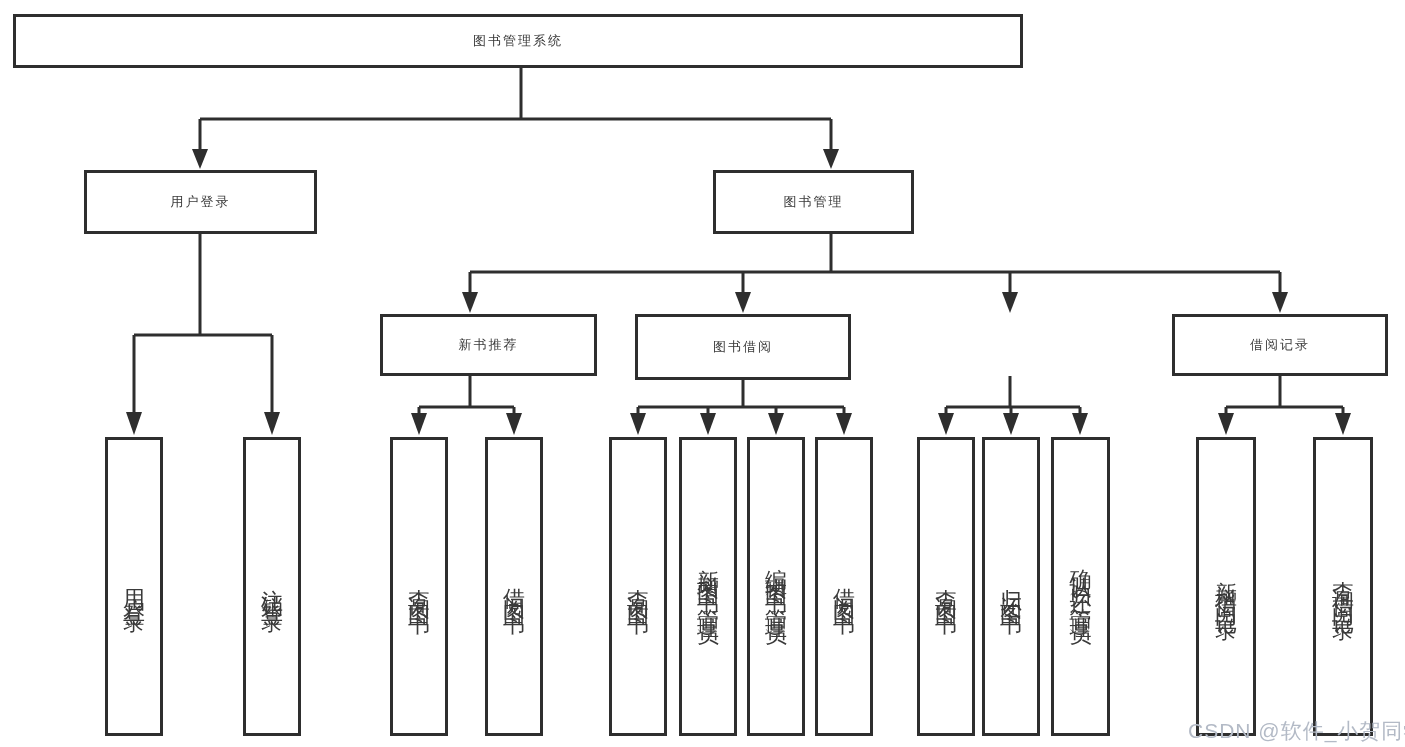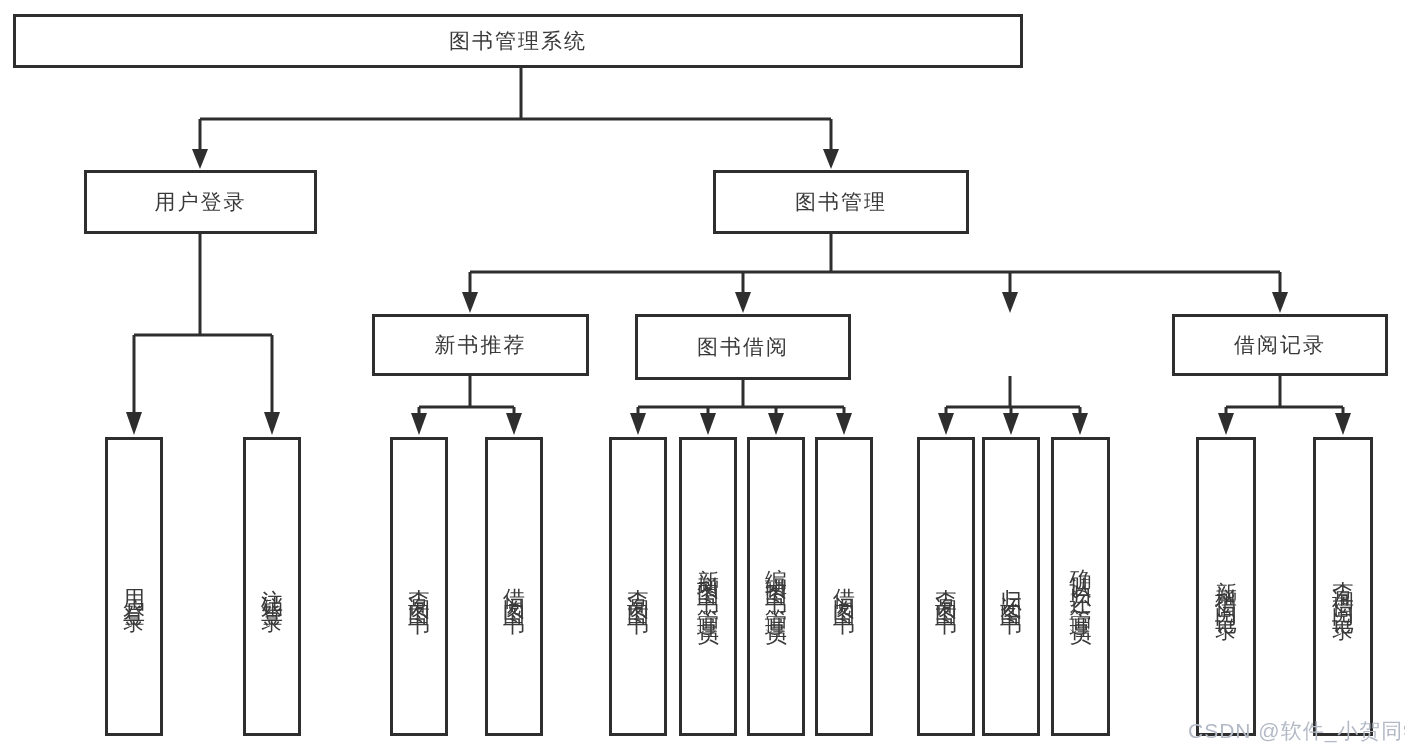--- a/index.html
+++ b/index.html
@@ -24,21 +24,21 @@
     z-index:1;
   }
   .node{
     position:absolute;
     background:var(--background);
     border:3px solid var(--line);
     display:flex;align-items:center;justify-content:center;
     z-index:2;
   }
   .hlabel{
-    font-size:21px;
+    font-size:13px;
     letter-spacing:2px;
     color:var(--text);
     white-space:nowrap;
   }
   .vlabel{
     writing-mode:vertical-rl;
     text-orientation:upright;
     font-size:22px;
     letter-spacing:8px;
     line-height:1;
@@ -107,25 +107,25 @@
     </g>
   </svg>
 
   <div class="node" style="left:13px;top:14px;width:1010px;height:54px">
     <span class="hlabel">图书管理系统</span>
   </div>
 
   <div class="node" style="left:84px;top:170px;width:233px;height:64px">
     <span class="hlabel">用户登录</span>
   </div>
-  <div class="node" style="left:713px;top:170px;width:256px;height:64px">
+  <div class="node" style="left:713px;top:170px;width:201px;height:64px">
     <span class="hlabel">图书管理</span>
   </div>
 
-  <div class="node" style="left:372px;top:314px;width:217px;height:62px">
+  <div class="node" style="left:380px;top:314px;width:217px;height:62px">
     <span class="hlabel">新书推荐</span>
   </div>
   <div class="node" style="left:635px;top:314px;width:216px;height:66px">
     <span class="hlabel">图书借阅</span>
   </div>
   <div class="node" style="left:1172px;top:314px;width:216px;height:62px">
     <span class="hlabel">借阅记录</span>
   </div>
 
   <div class="node" style="left:105px;top:437px;width:58px;height:299px">

